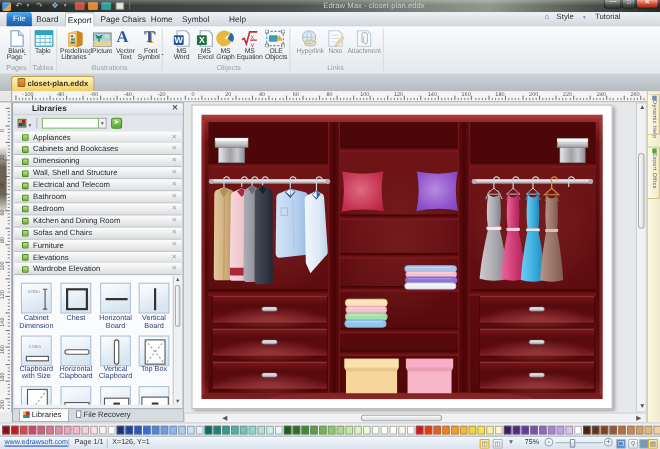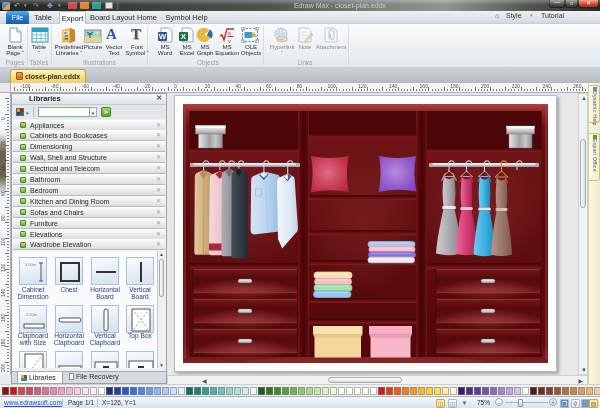--- a/index.html
+++ b/index.html
@@ -97,26 +97,26 @@
     </span>
  <span class="wbtn" id="btnmax">
       <span class="wg" style="font-size:5px;">□</span>
     </span>
  <span class="wbtn" id="btnclose">
       <span class="wg">✕</span>
     </span>
 </div>
 <div class="abs" id="tabrow">
  <span id="filetab">File</span>
- <span class="rtab" style="left:30px;width:26px;">Table</span>
+ <span class="rtab" style="left:30px;width:26px;">Board</span>
  <span id="instab">Export</span>
- <span class="rtab" style="left:90px;width:44px;white-space:nowrap;">Board Layout</span>
+ <span class="rtab" style="left:90px;width:44px;white-space:nowrap;">Page Chairs</span>
  <span class="rtab" style="left:135px;width:24px;">Home</span>
  <span class="rtab" style="left:162px;width:32px;">Symbol</span>
- <span class="rtab" style="left:189px;width:22px;">Help</span>
+ <span class="rtab" style="left:205px;width:22px;">Help</span>
  <span class="strow" style="left:495px;color:#667;">⌂</span>
  <span class="strow" style="left:506px;">Style</span>
  <span class="strow" style="left:530px;color:#889;font-size:5px;">▾</span>
  <span class="strow" style="left:541px;">Tutorial</span>
 </div>
 <div class="abs" id="ribbon">
  <div class="rsep" style="left:27px;"></div>
     <div class="rsep" style="left:51px;"></div>
  <div class="rsep" style="left:147px;"></div>
     <div class="rsep" style="left:263px;"></div>

